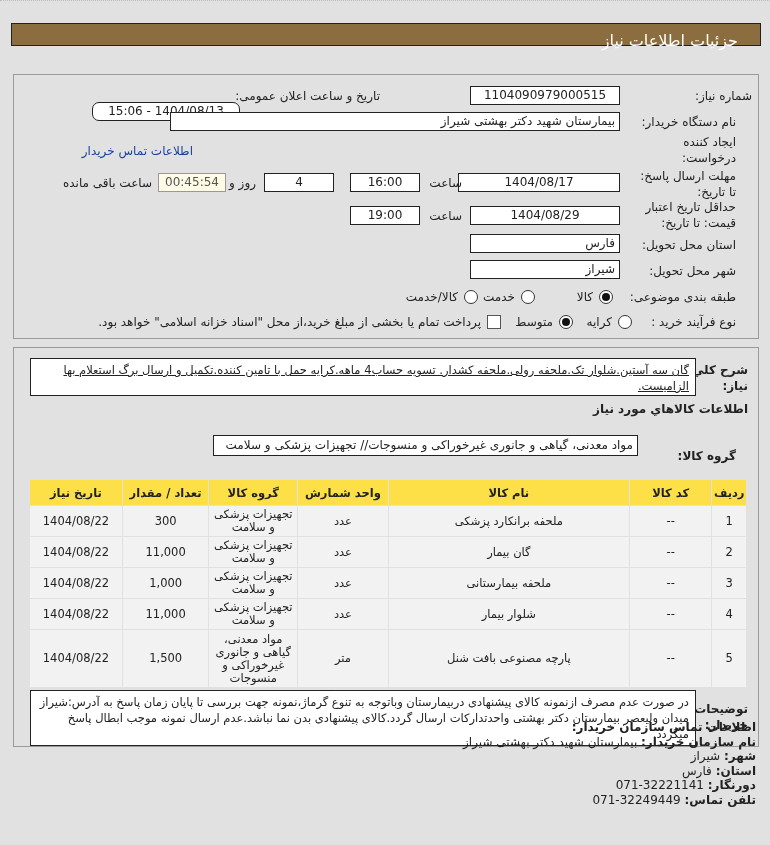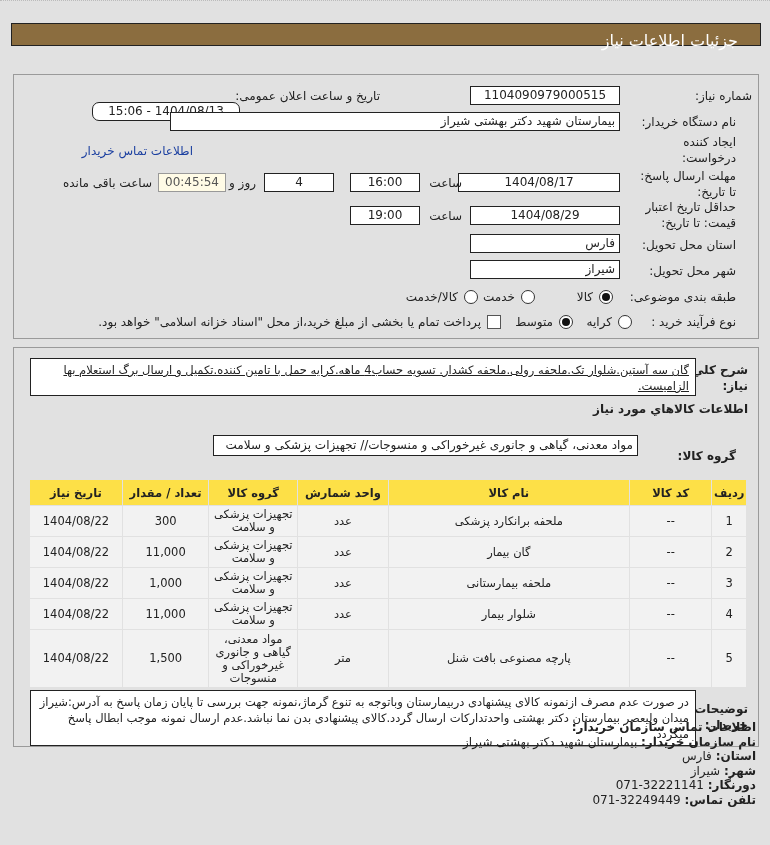--- a/index.html
+++ b/index.html
@@ -197,17 +197,17 @@
   </table>
 
   <span class="lbl bold" style="right:10px; top:354px;">توضیحات</span>
   <span class="lbl bold" style="right:10px; top:370px;">خریدار:</span>
   <div class="textarea" style="right:62px; top:342px; width:666px; height:56px;">در صورت عدم مصرف ازنمونه کالای پیشنهادی دربیمارستان وباتوجه به تنوع گرماژ،نمونه جهت بررسی تا پایان زمان پاسخ به آدرس:شیراز میدان ولیعصر بیمارستان دکتر بهشتی واحدتدارکات ارسال گردد.کالای پیشنهادی بدن نما نباشد.عدم ارسال نمونه موجب ابطال پاسخ میگردد.</div>
 </div>
 
 <div class="footer">
   <div class="k">اطلاعات تماس سازمان خریدار:</div>
   <div><span class="k">نام سازمان خریدار:</span> <span>بیمارستان شهید دکتر بهشتی شیراز</span></div>
+  <div><span class="k">شهر:</span> <span>شیراز</span></div>
   <div><span class="k">استان:</span> <span>فارس</span></div>
-  <div><span class="k">شهر:</span> <span>شیراز</span></div>
   <div><span class="k">دورنگار:</span> <span style="direction:ltr; unicode-bidi:embed;">071-32221141</span></div>
   <div><span class="k">تلفن تماس:</span> <span style="direction:ltr; unicode-bidi:embed;">071-32249449</span></div>
 </div>
 
 </body></html>

